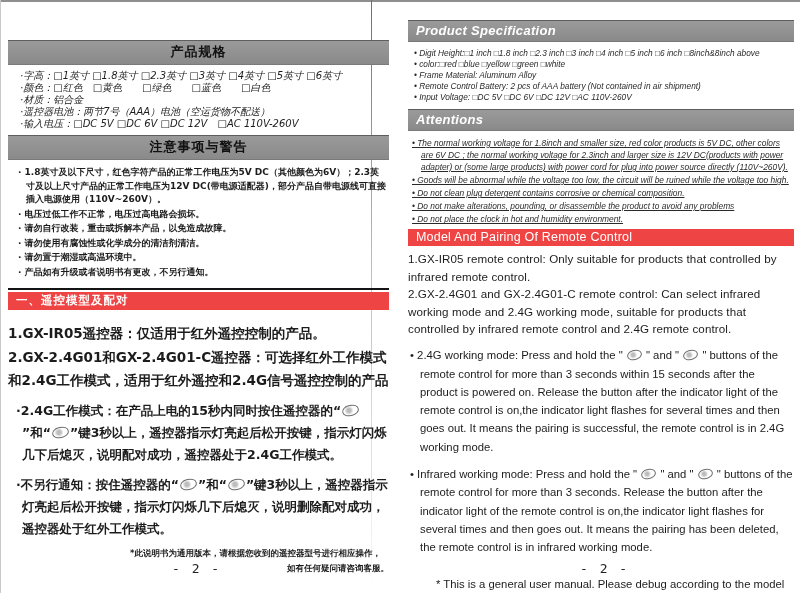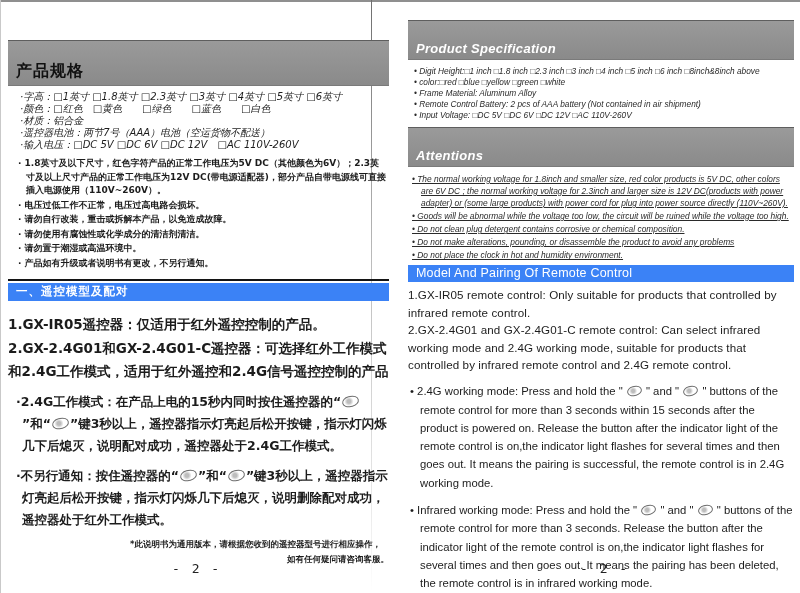--- a/index.html
+++ b/index.html
@@ -13,26 +13,26 @@
   .fold-line{position:absolute;left:371px;top:0;width:1px;height:593px;
     background:linear-gradient(#6f6f6f,#bdbdbd 45%,#e9e9e9 85%,#ffffff);}
   .page{position:absolute;}
   .page-left{left:8px;top:40px;width:381px;}
   .page-right{left:408px;top:20px;width:386px;}
 
   
   .bar-gray{
     background:linear-gradient(#9a9a9a,#8a8a8a);
     border-top:1px solid #5e5e5e;border-bottom:1px solid #7a7a7a;
-    padding:20px 8px 3px 8px;
+    padding:2px 8px 3px 8px;
   }
-  .bar-gray-cn{font-size:16px;font-weight:bold;color:#111;letter-spacing:1px;}
+  .bar-gray-cn{font-size:13px;font-weight:bold;color:#111;letter-spacing:1px;text-align:center;}
   .bar-gray-en{font-size:13px;font-weight:bold;font-style:italic;color:#ffffff;letter-spacing:.3px;}
   .bar-black{
-    background:#3b82f6;color:#ffffff;padding:1px 8px 2px 8px;
+    background:#ef4444;color:#ffffff;padding:1px 8px 2px 8px;
   }
   .bar-black-cn{font-size:11.5px;font-weight:bold;letter-spacing:1px;}
   .bar-black-en{font-size:12.5px;letter-spacing:.2px;}
   .rule-above{height:2px;background:#141414;margin-bottom:2px;}
 
   
   .cn-spec-list{padding:5px 0 0 12px;font-size:10px;line-height:1.2;
     font-weight:normal;font-style:italic;}
   .cn-spec-line{white-space:nowrap;}
   .cn-spec-line.indent{padding-left:26px;}
@@ -89,20 +89,21 @@
   <div class="bar-gray bar-gray-cn">产品规格</div>
 
   <div class="cn-spec-list">
     <div class="cn-spec-line">·字高：□1英寸 □1.8英寸 □2.3英寸 □3英寸 □4英寸 □5英寸 □6英寸</div>
     <div class="cn-spec-line">·颜色：□红色　□黄色　　□绿色　　□蓝色　　□白色</div>
     <div class="cn-spec-line">·材质：铝合金</div>
     <div class="cn-spec-line">·遥控器电池：两节7号（AAA）电池（空运货物不配送）</div>
     <div class="cn-spec-line">·输入电压：□DC 5V □DC 6V □DC 12V　□AC 110V-260V</div>
   </div>
 
+  <div class="bar-gray bar-gray-cn cn-warn-bar">注意事项与警告</div>
 
   <div class="cn-warn-list">
     <div class="cn-warn-line">· 1.8英寸及以下尺寸，红色字符产品的正常工作电压为5V DC（其他颜色为6V）；2.3英寸及以上尺寸产品的正常工作电压为12V DC(带电源适配器)，部分产品自带电源线可直接插入电源使用（110V~260V）。</div>
     <div class="cn-warn-line">· 电压过低工作不正常，电压过高电路会损坏。</div>
     <div class="cn-warn-line">· 请勿自行改装，重击或拆解本产品，以免造成故障。</div>
     <div class="cn-warn-line">· 请勿使用有腐蚀性或化学成分的清洁剂清洁。</div>
     <div class="cn-warn-line">· 请勿置于潮湿或高温环境中。</div>
     <div class="cn-warn-line">· 产品如有升级或者说明书有更改，不另行通知。</div>
   </div>
 

